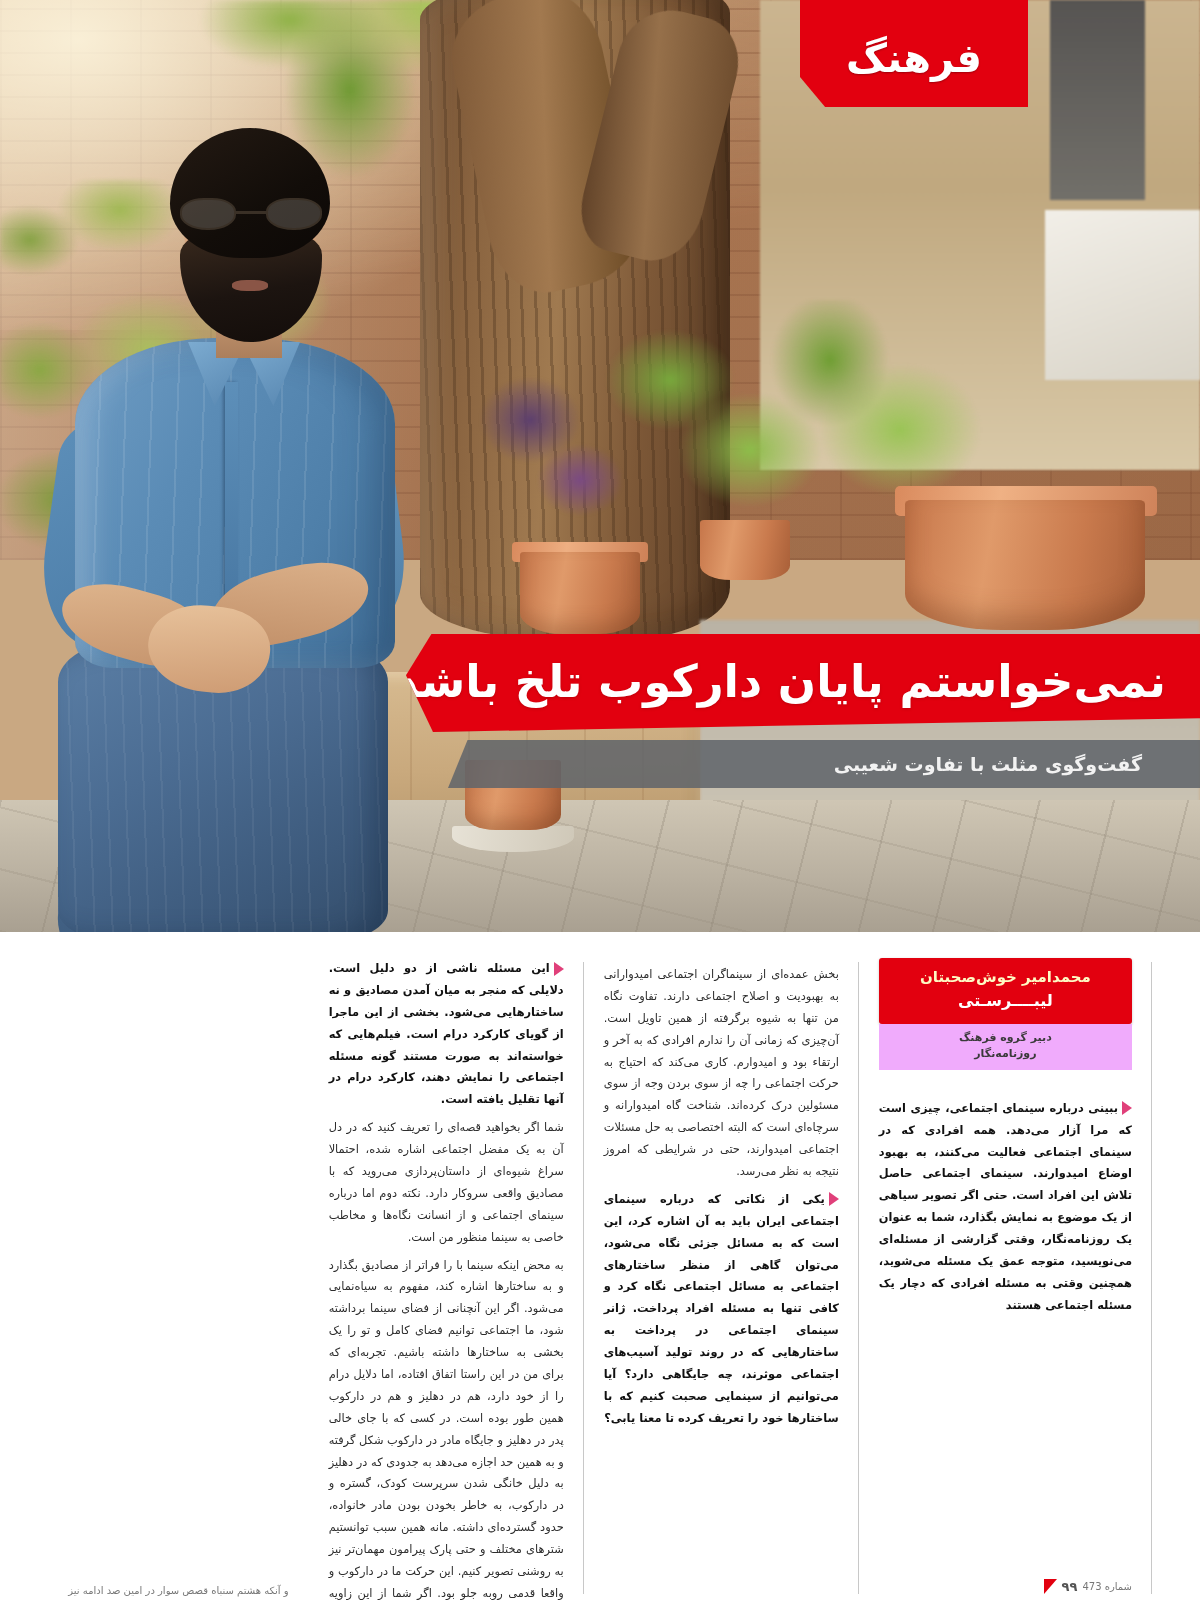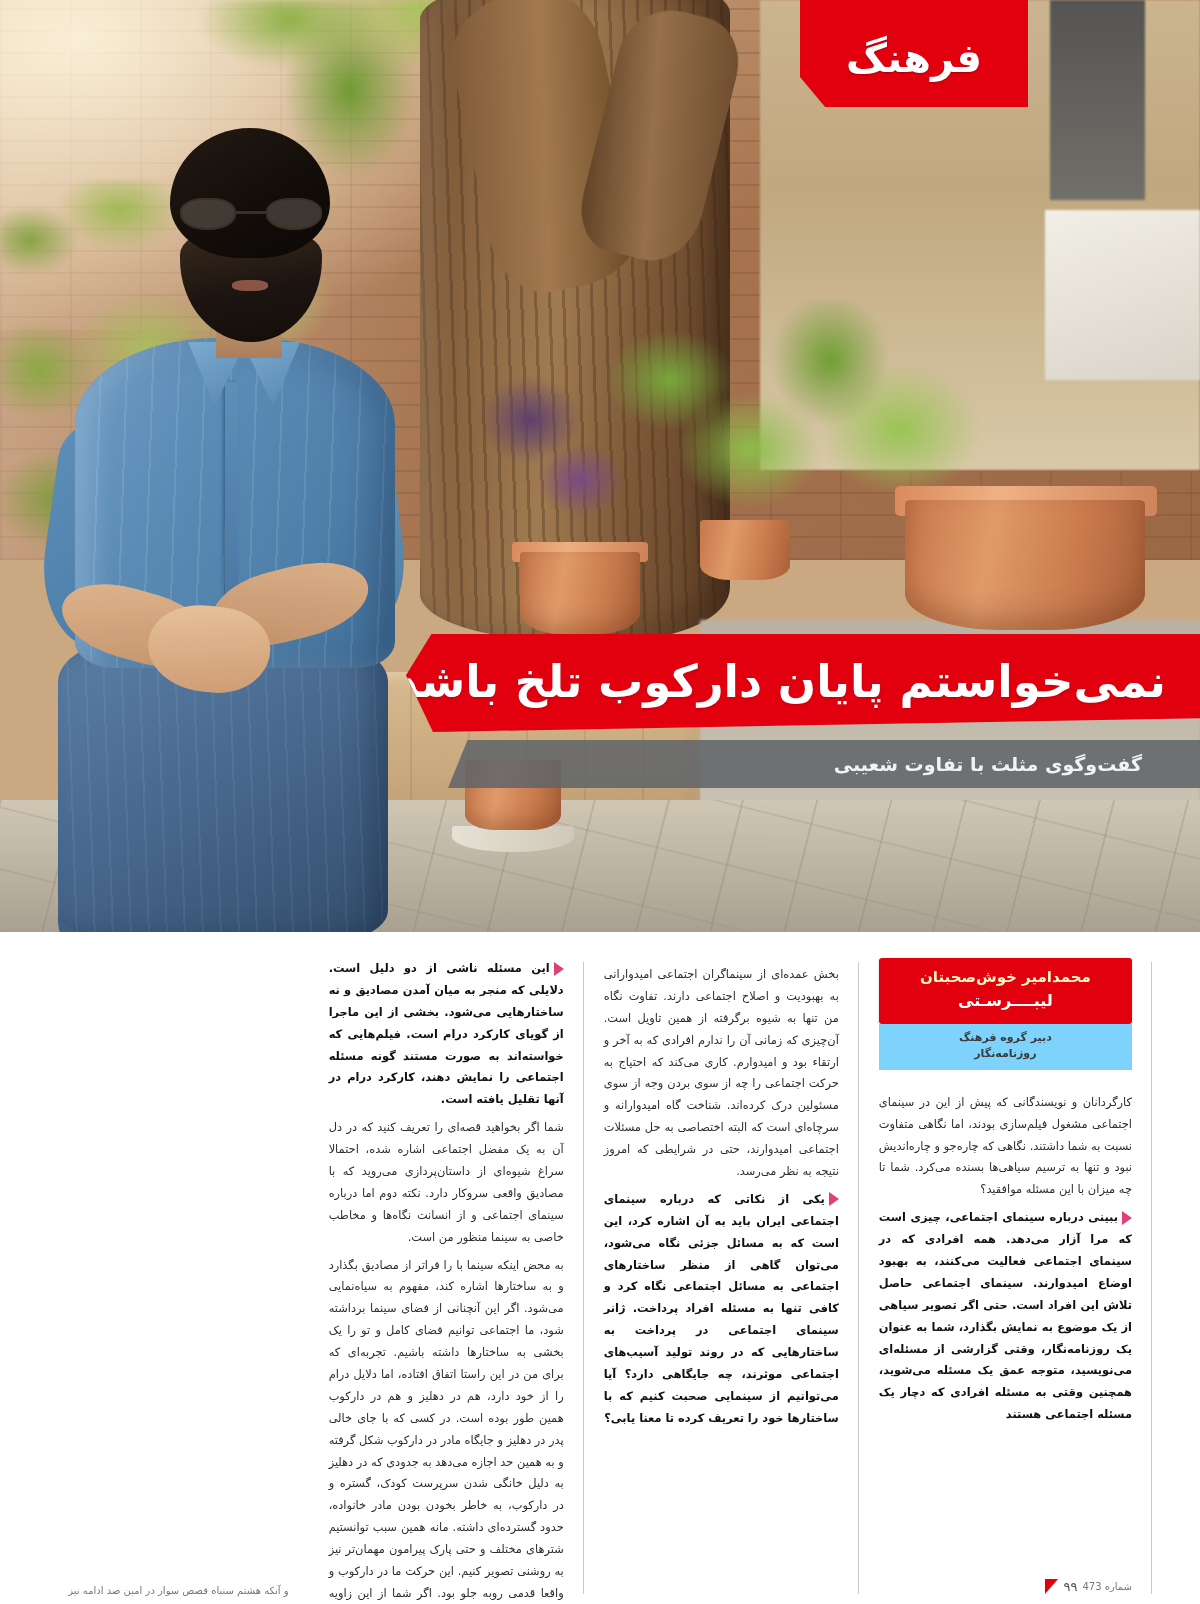--- a/index.html
+++ b/index.html
@@ -369,21 +369,21 @@
     box-shadow:0 1px 3px rgba(0,0,0,.22);
   }
   .byline-name{
     color:#fef9c3;font-size:15px;font-weight:bold;text-align:center;line-height:1.45;
   }
   .byline-role{
     color:#fff;font-size:16px;font-weight:bold;text-align:center;line-height:1.5;
     letter-spacing:2px;
   }
   .byline-sub{
-    width:100%;background:#7dd3fc;
+    width:100%;background:#f0abfc;
     padding:6px 10px 7px 10px;
     margin-bottom:16px;
   }
   .byline-sub div{
     color:#3a3a3a;font-size:11px;text-align:center;line-height:1.5;font-weight:bold;
   }
 
   
   .ptext{
     font-size:11.4px;line-height:1.92;color:#2d2d2d;text-align:justify;
@@ -398,21 +398,21 @@
     border-left:10px solid #e0407a;
     margin-left:4px;
   }
 
   
   .folio{
     position:absolute;bottom:8px;left:0;width:100%;
     display:flex;align-items:center;justify-content:flex-start;
     gap:6px;padding:0 20px;
   }
-  .folio-num{ font-size:13px;color:#555;font-weight:normal; }
+  .folio-num{ font-size:13px;color:#555;font-weight:bold; }
   .folio-txt{ font-size:10px;color:#777; }
 
   .folio-left{
     position:absolute;bottom:10px;right:20px;
     display:flex;align-items:center;gap:5px;
   }
   .folio-tri-l{
     width:0;height:0;
     border-top:15px solid var(--brand,#e2000f);
     border-right:13px solid transparent;
@@ -489,21 +489,20 @@
     <div class="col col-1">
       <div class="byline-box">
         <div class="byline-name">محمدامیر خوش‌صحبتان</div>
         <div class="byline-role">لیبــــرسـتی</div>
       </div>
       <div class="byline-sub">
         <div>دبیر گروه فرهنگ</div>
         <div>روزنامه‌نگار</div>
       </div>
       <div style="height:6px"></div>
-      <div class="ptext">کارگردانان و نویسندگانی که پیش از این در سینمای اجتماعی مشغول فیلم‌سازی بودند، اما نگاهی متفاوت نسبت به شما داشتند. نگاهی که چاره‌جو و چاره‌اندیش نبود و تنها به ترسیم سیاهی‌ها بسنده می‌کرد. شما تا چه میزان با این مسئله موافقید؟</div>
       <div style="height:6px"></div>
       <div class="ptext q">
         <span class="qmark"></span><span>ببینی درباره سینمای اجتماعی، چیزی است که مرا آزار می‌دهد. همه افرادی که در سینمای اجتماعی فعالیت می‌کنند، به بهبود اوضاع امیدوارند. سینمای اجتماعی حاصل تلاش این افراد است. حتی اگر تصویر سیاهی از یک موضوع به نمایش بگذارد، شما به عنوان یک روزنامه‌نگار، وقتی گزارشی از مسئله‌ای می‌نویسید، متوجه عمق یک مسئله می‌شوید، همچنین وقتی به مسئله افرادی که دچار یک مسئله اجتماعی هستند</span>
       </div>
       <div class="col-sep"></div>
       <div class="folio-left">
         <span class="folio-txt">شماره 473</span>
         <span class="folio-num">۹۹</span>
         <span class="folio-tri-l"></span>
       </div>

